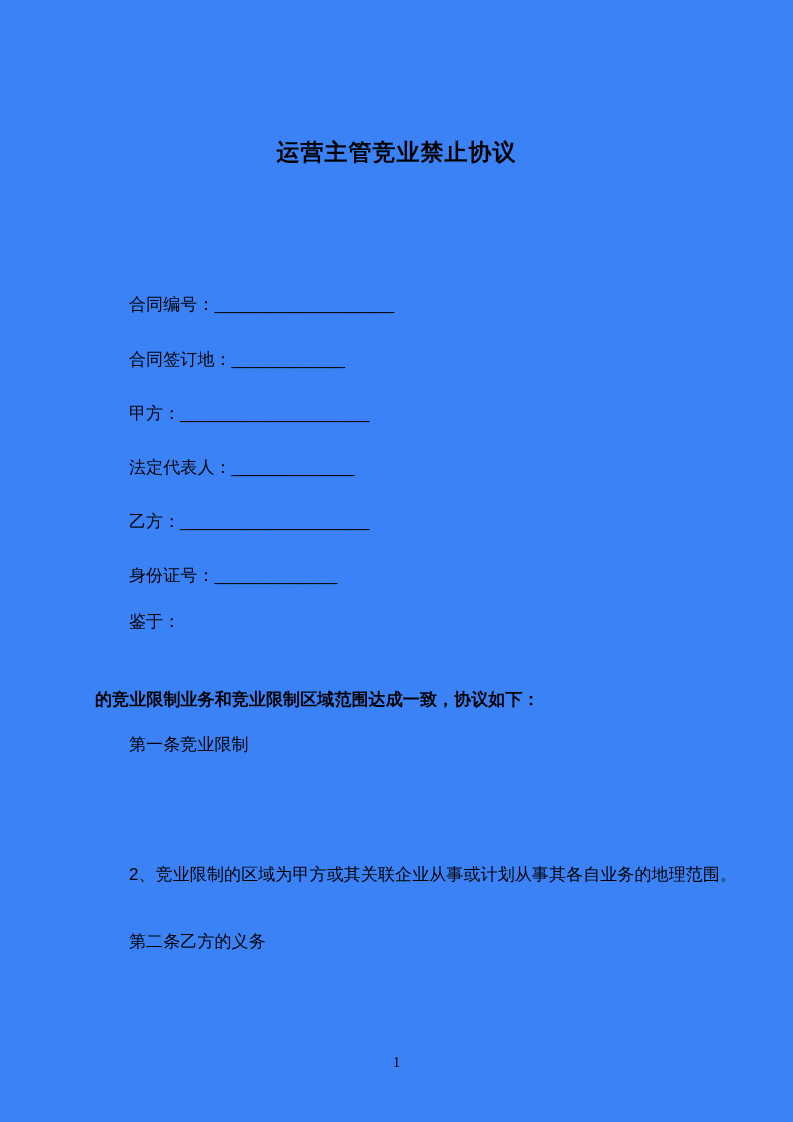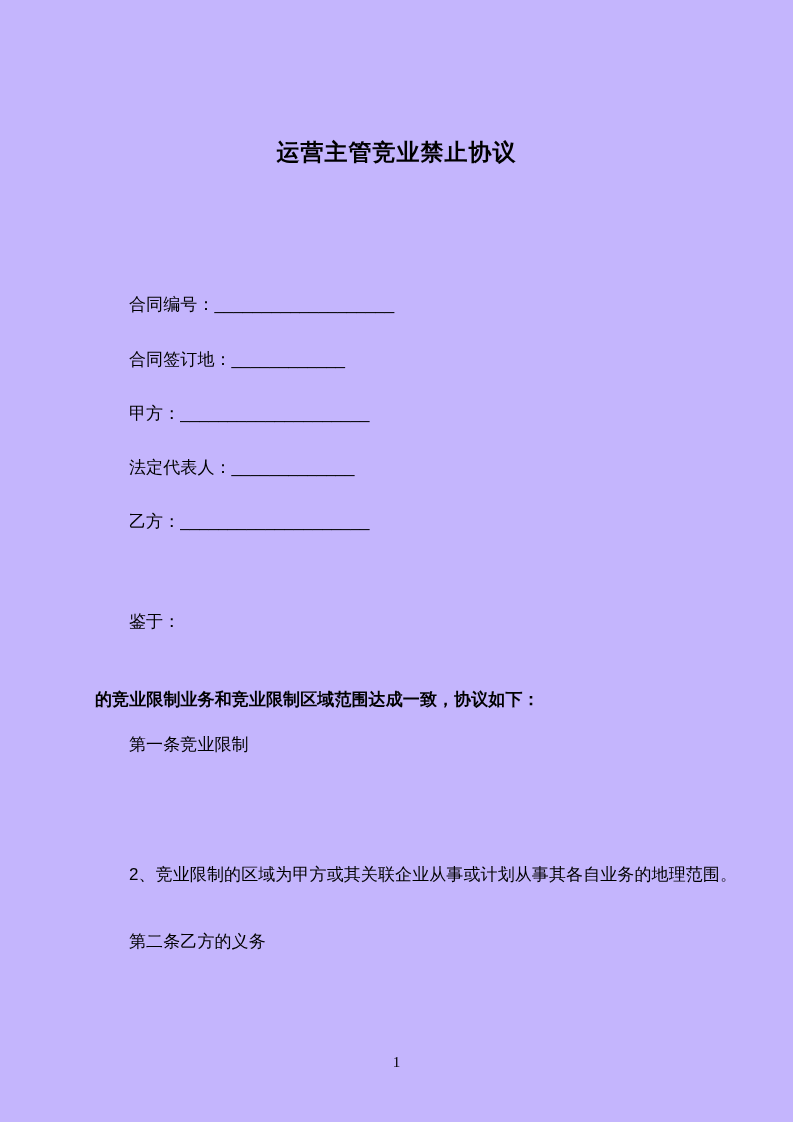--- a/index.html
+++ b/index.html
@@ -4,21 +4,21 @@
 <style>
   html, body {
     margin: 0;
     padding: 0;
     background: #ffffff;
   }
   .page {
     position: relative;
     width: 793px;
     height: 1122px;
-    background: #c4b5fd;
+    background: #3b82f6;
     overflow: hidden;
     font-family: "Liberation Sans", sans-serif;
     color: #000000;
   }
   .line {
     position: absolute;
     font-size: 17px;
     line-height: 20px;
     white-space: pre;
     letter-spacing: 0.1px;
@@ -58,20 +58,21 @@
   <div class="line indent" style="top:350px"><span>合同签订地：</span><span class="blank">____________</span></div>
 
   <div class="line indent" style="top:295px"><span>合同编号：</span><span class="blank">___________________</span></div>
 
   <div class="line indent" style="top:458px"><span>法定代表人：</span><span class="blank">_____________</span></div>
 
   <div class="line indent" style="top:404px"><span>甲方：</span><span class="blank">____________________</span></div>
 
   <div class="line indent" style="top:512px"><span>乙方：</span><span class="blank">____________________</span></div>
 
+  <div class="line indent" style="top:566px"><span>身份证号：</span><span class="blank">_____________</span></div>
 
   <div class="line indent" style="top:612px">鉴于：</div>
 
   <div class="line flush" style="top:690px">的竞业限制业务和竞业限制区域范围达成一致，协议如下：</div>
 
   <div class="line indent" style="top:735px">第一条竞业限制</div>
 
 
   <div class="line indent" style="top:865px">2、竞业限制的区域为甲方或其关联企业从事或计划从事其各自业务的地理范围。</div>
 

